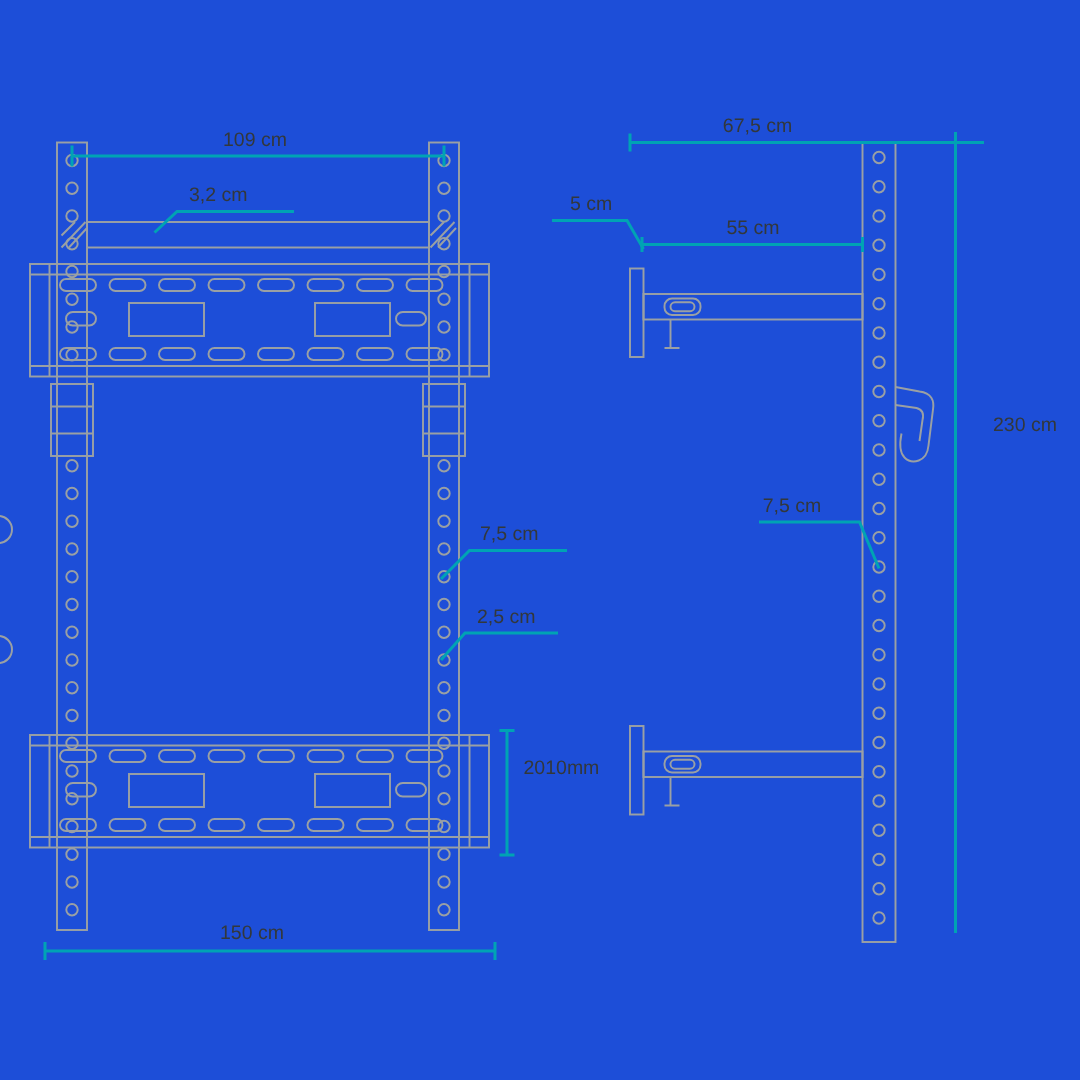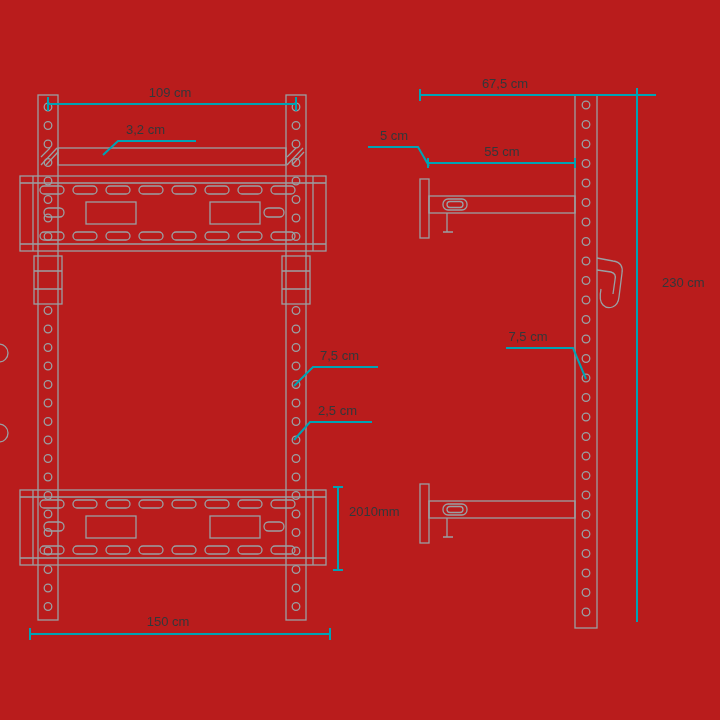--- a/index.html
+++ b/index.html
@@ -1,19 +1,19 @@
 <!DOCTYPE html>
 <html><head>
 <meta charset="utf-8">
 <style>
   html,body{margin:0;padding:0;background:#ffffff;}
   .stage{
     position:relative;
     width:720px;height:720px;
-    background:#b91c1c;
+    background:#1d4ed8;
     font-family:"Liberation Sans",sans-serif;
     overflow:hidden;
   }
   svg{display:block;}
   svg text{
     font-family:"Liberation Sans",sans-serif;
     font-size:13px;
     fill:#33383b;
   }
 </style>

